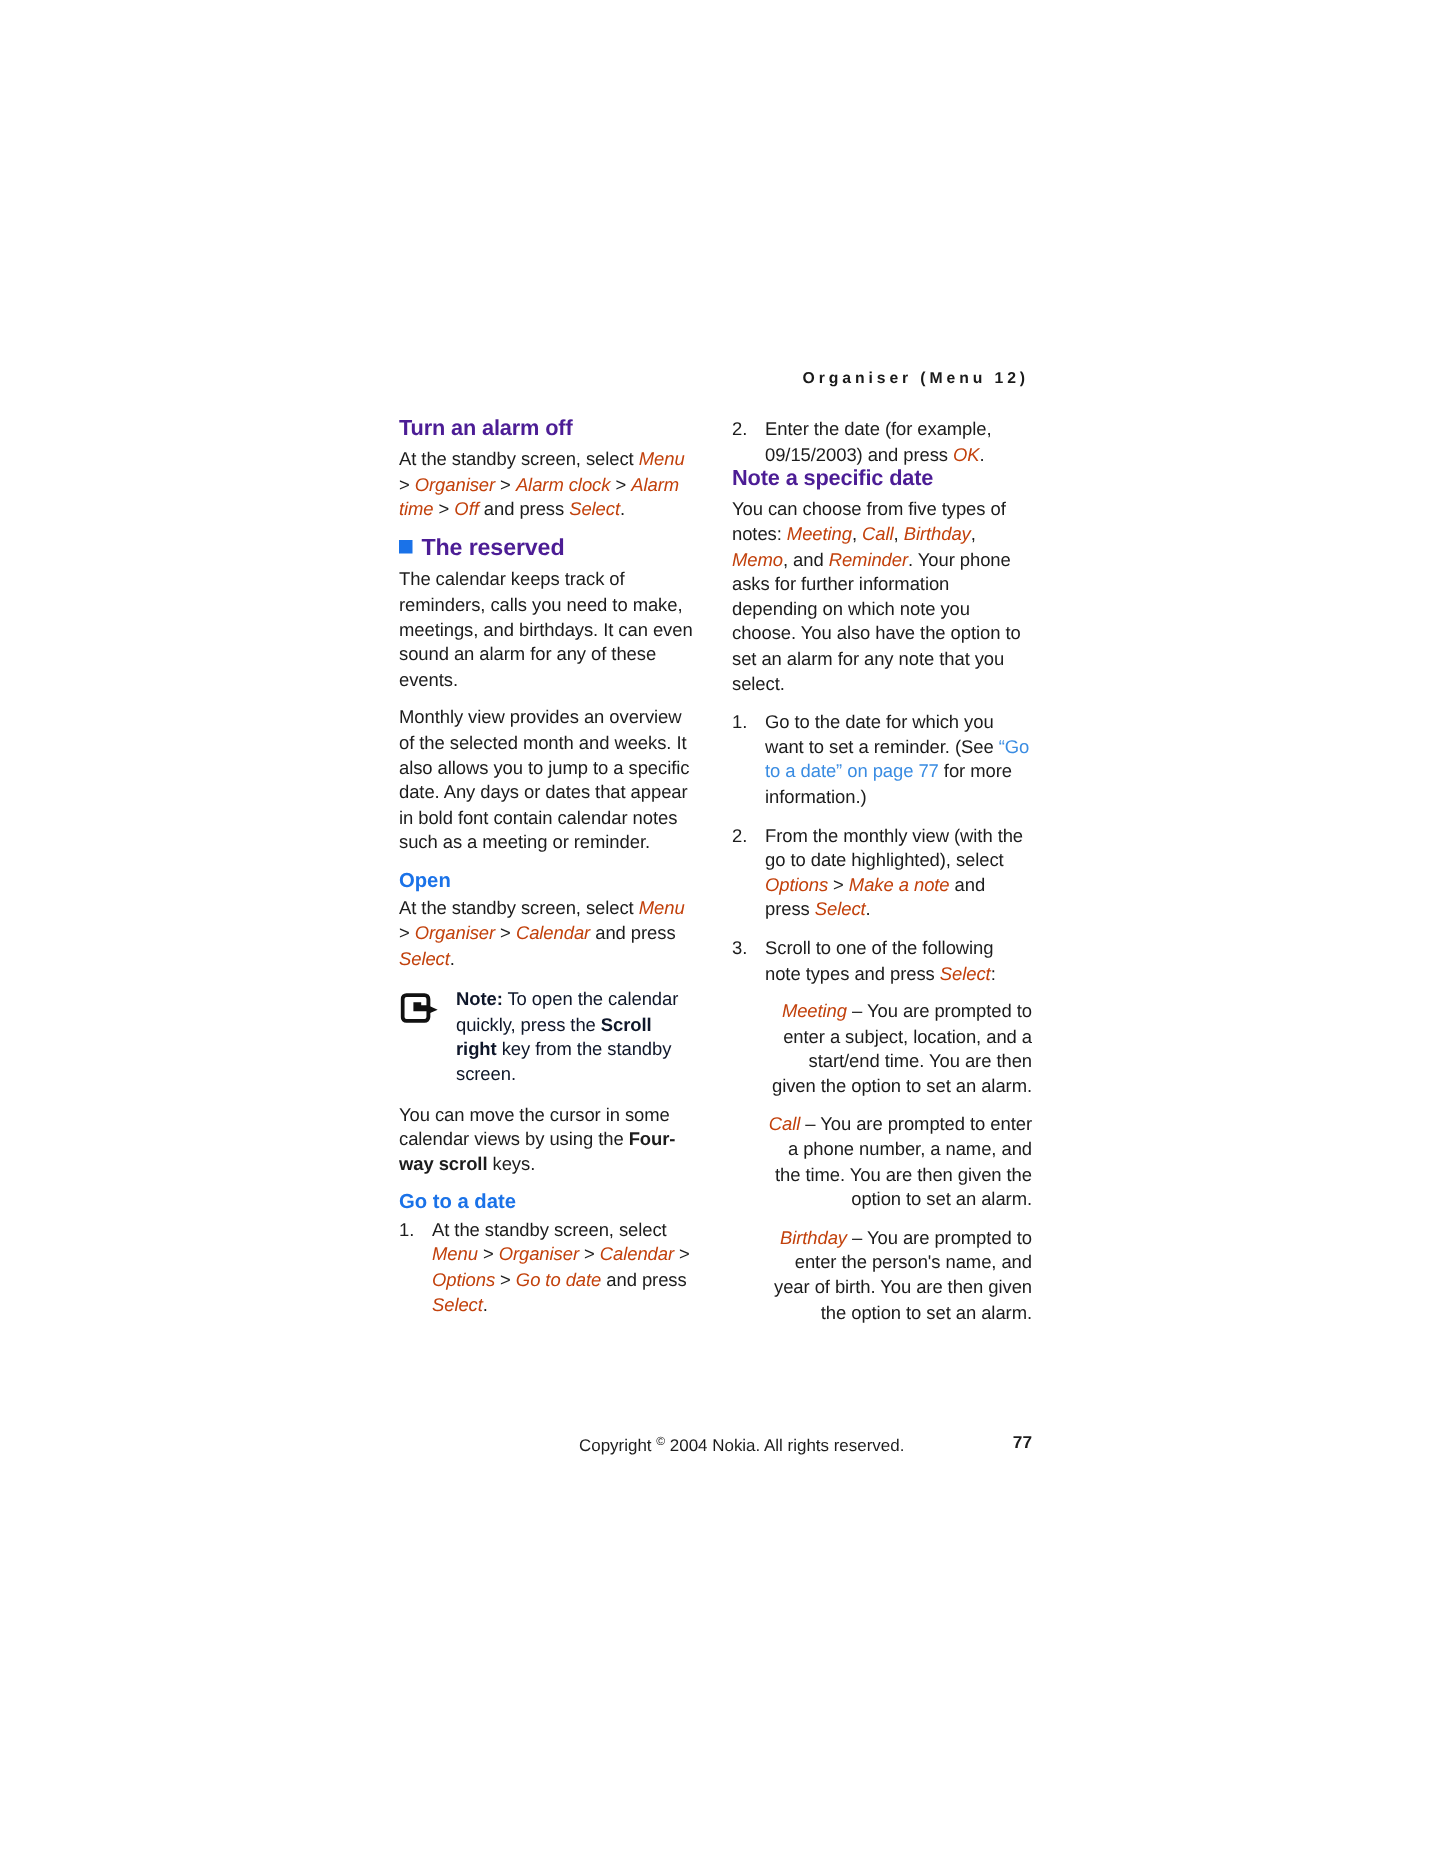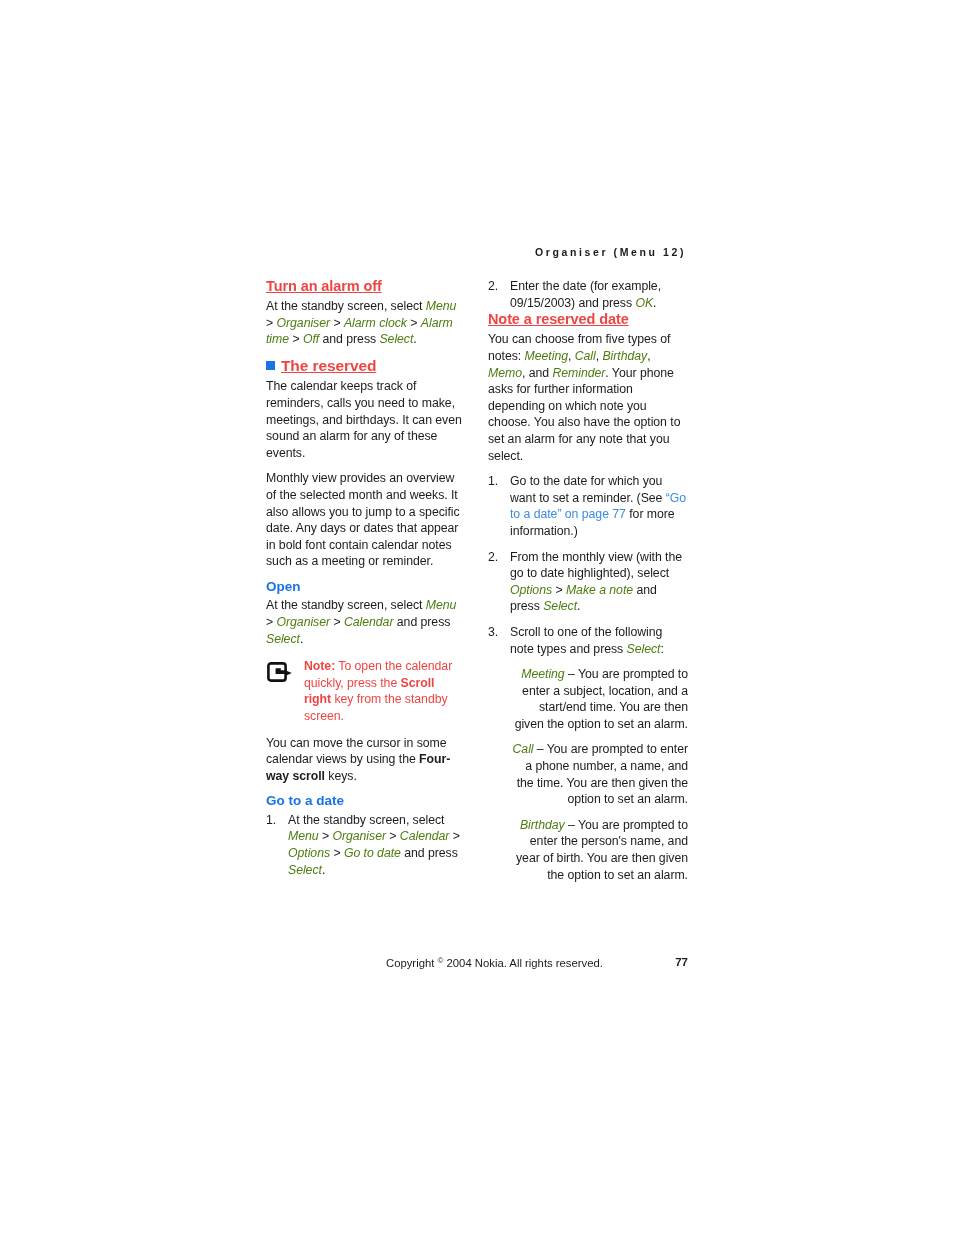--- a/index.html
+++ b/index.html
@@ -44,25 +44,24 @@
     top: 278px;
     width: 196px;
   }
   .col-left  { left: 266px; }
   .col-right { left: 488px; width: 200px; }
 
   
   h2.sec-head {
     font-size: 15.5px;
     font-weight: bold;
-    color: #ef4444;
+    color: #4c1d95;
     margin: 0 0 4px 0;
     line-height: 1.12;
     letter-spacing: -0.1px;
-    text-decoration: underline;
   }
   h2.sec-head.with-bullet {
     padding-left: 0;
   }
   .bullet-square {
     display: inline-block;
     width: 9px;
     height: 9px;
     background: #1a72e8;
     margin-right: 6px;
@@ -84,21 +83,21 @@
     color: #1c1c1c;
     letter-spacing: -0.05px;
   }
   p.body.tight { margin-bottom: 7px; }
 
   .gap-top-lg { margin-top: 22px; }
   .gap-top-md { margin-top: 16px; }
 
   
   .ui {
-    color: #4d7c0f;
+    color: #c2410c;
     font-style: italic;
   }
   .gt { color: #1c1c1c; font-style: normal; }
   .xref {
     color: #3a8ce2;
   }
   .bold { font-weight: bold; }
 
   
   ol.numlist {
@@ -142,21 +141,21 @@
   .note-icon {
     position: absolute;
     left: 1px;
     top: 4px;
     width: 30px;
     height: 22px;
   }
   .note-text {
     font-size: 12.3px;
     line-height: 16.6px;
-    color: #ef4444;
+    color: #0f172a;
     letter-spacing: -0.05px;
   }
 
   
   .footer {
     position: absolute;
     left: 266px;
     top: 956px;
     width: 422px;
     font-size: 11.3px;
@@ -214,21 +213,21 @@
     </ol>
 
   </div>
 
   <div class="col col-right">
 
     <ol class="numlist">
       <li><span class="num">2.</span><span>Enter the date (for example, 09/15/2003) and press </span><span class="ui">OK</span><span>.</span></li>
     </ol>
 
-    <h2 class="sec-head gap-top-lg" style="font-size:14.5px;">Note a reserved date</h2>
+    <h2 class="sec-head gap-top-lg" style="font-size:14.5px;">Note a specific date</h2>
     <p class="body"><span>You can choose from five types of notes: </span><span class="ui">Meeting</span><span>, </span><span class="ui">Call</span><span>, </span><span class="ui">Birthday</span><span>, </span><span class="ui">Memo</span><span>, and </span><span class="ui">Reminder</span><span>. Your phone asks for further information depending on which note you choose. You also have the option to set an alarm for any note that you select.</span></p>
 
     <ol class="numlist">
       <li><span class="num">1.</span><span>Go to the date for which you want to set a reminder. (See </span><span class="xref">“Go to a date” on page 77</span><span> for more information.)</span></li>
       <li><span class="num">2.</span><span>From the monthly view (with the go to date highlighted), select </span><span class="ui">Options</span><span class="ui gt"> &gt; </span><span class="ui">Make a note</span><span> and press </span><span class="ui">Select</span><span>.</span></li>
       <li><span class="num">3.</span><span>Scroll to one of the following note types and press </span><span class="ui">Select</span><span>:</span></li>
     </ol>
 
     <p class="sublist-para" style="margin-top:9px;"><span class="ui">Meeting</span><span> – </span><span>You are prompted to enter a subject, location, and a start/end time. You are then given the option to set an alarm.</span></p>
 

